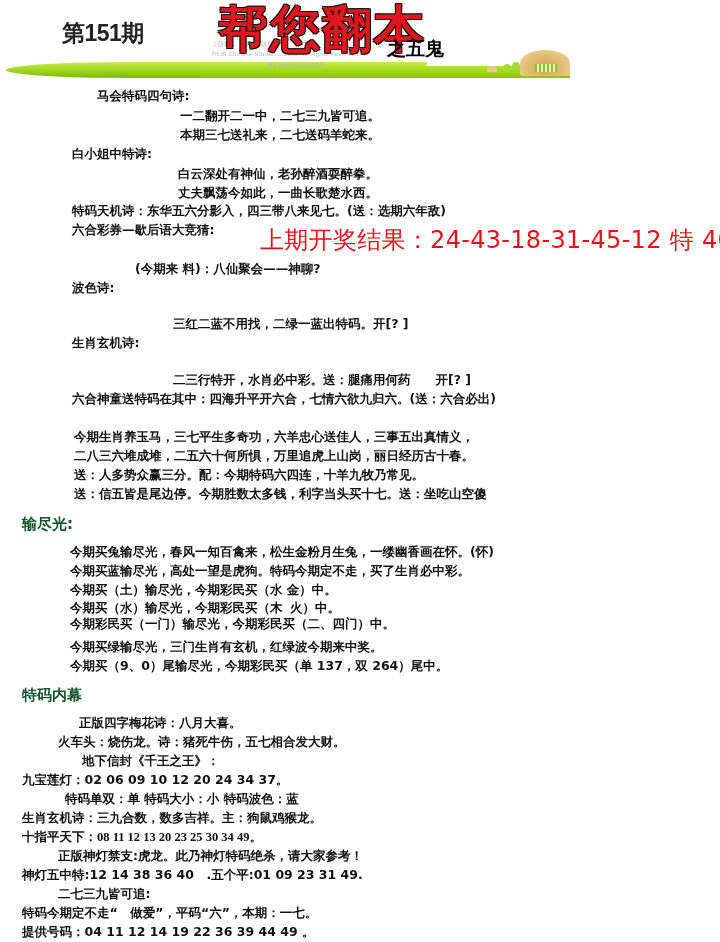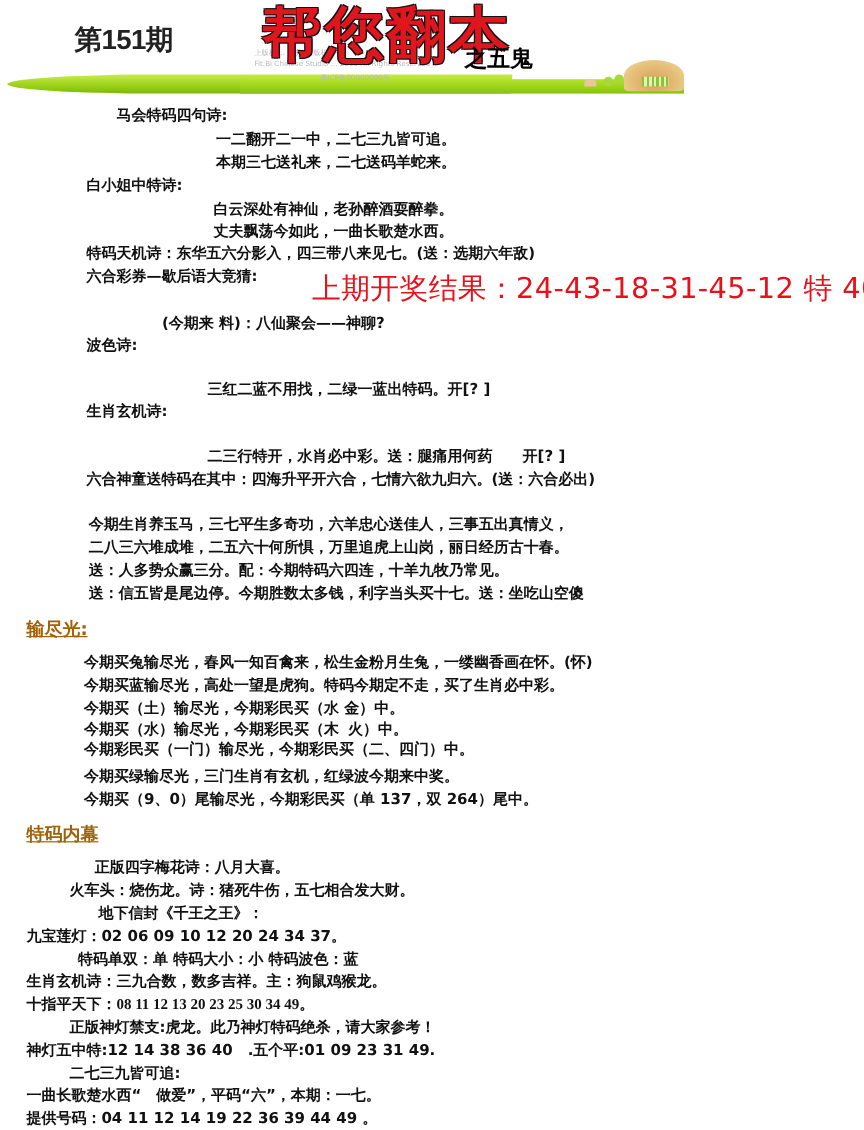--- a/index.html
+++ b/index.html
@@ -34,21 +34,21 @@
     .title {
       position: absolute; left: 218px; top: 0px; font-size: 50px; font-weight: bold; color: #e0161f;
       font-family: "DejaVu Serif", serif; letter-spacing: 2px;
       text-shadow: 1px 1px 0 #111, -1px -1px 0 #111, 1px -1px 0 #111, -1px 1px 0 #111;
       line-height: 58px;
     }
     .subtitle { position: absolute; left: 387px; top: 36px; font-size: 19px; font-weight: bold; color: #000;
       font-family: Liberation Sans, sans-serif; }
     .faint { position: absolute; font-size: 6px; color: #b8b8b8; white-space: nowrap; }
     .line { position: absolute; white-space: nowrap; font-size: 12.5px; font-weight: bold; line-height: 16px; color: #111; }
-    .heading { position: absolute; white-space: nowrap; font-size: 15px; font-weight: bold; color: #a16207; text-decoration: underline; }
+    .heading { position: absolute; white-space: nowrap; font-size: 15px; font-weight: bold; color: #14532d; }
     .result {
       position: absolute; left: 260px; top: 224px; font-size: 24px; color: #e8101a; white-space: nowrap;
       font-family: "DejaVu Sans", sans-serif; letter-spacing: 0.3px;
     }
   </style>
 </head>
 <body>
 
 <div class="banner">
   <div class="grass"></div>
@@ -105,14 +105,14 @@
 <div class="line" style="left:58px;top:715px;margin-left:21px;">正版四字梅花诗：八月大喜。</div>
 <div class="line" style="left:58px;top:734px;">火车头：烧伤龙。诗：猪死牛伤，五七相合发大财。</div>
 <div class="line" style="left:82px;top:753px;">地下信封《千王之王》：</div>
 <div class="line" style="left:22px;top:772px;">九宝莲灯：02 06 09 10 12 20 24 34 37。</div>
 <div class="line" style="left:22px;top:791px;padding-left:43px;">特码单双：单 特码大小：小 特码波色：蓝</div>
 <div class="line" style="left:22px;top:810px;">生肖玄机诗：三九合数，数多吉祥。主：狗鼠鸡猴龙。</div>
 <div class="line" style="left:22px;top:829px;font-family:Liberation Serif, serif;">十指平天下：08 11 12 13 20 23 25 30 34 49。</div>
 <div class="line" style="left:58px;top:848px;">正版神灯禁支:虎龙。此乃神灯特码绝杀，请大家参考！</div>
 <div class="line" style="left:22px;top:867px;">神灯五中特:12 14 38 36 40　.五个平:01 09 23 31 49.</div>
 <div class="line" style="left:58px;top:886px;">二七三九皆可追:</div>
-<div class="line" style="left:22px;top:905px;">一曲长歌楚水西“　做爱”，平码“六”，本期：一七。</div>
+<div class="line" style="left:22px;top:905px;">特码今期定不走“　做爱”，平码“六”，本期：一七。</div>
 <div class="line" style="left:22px;top:924px;">提供号码：04 11 12 14 19 22 36 39 44 49 。</div>
 
 </body></html>

